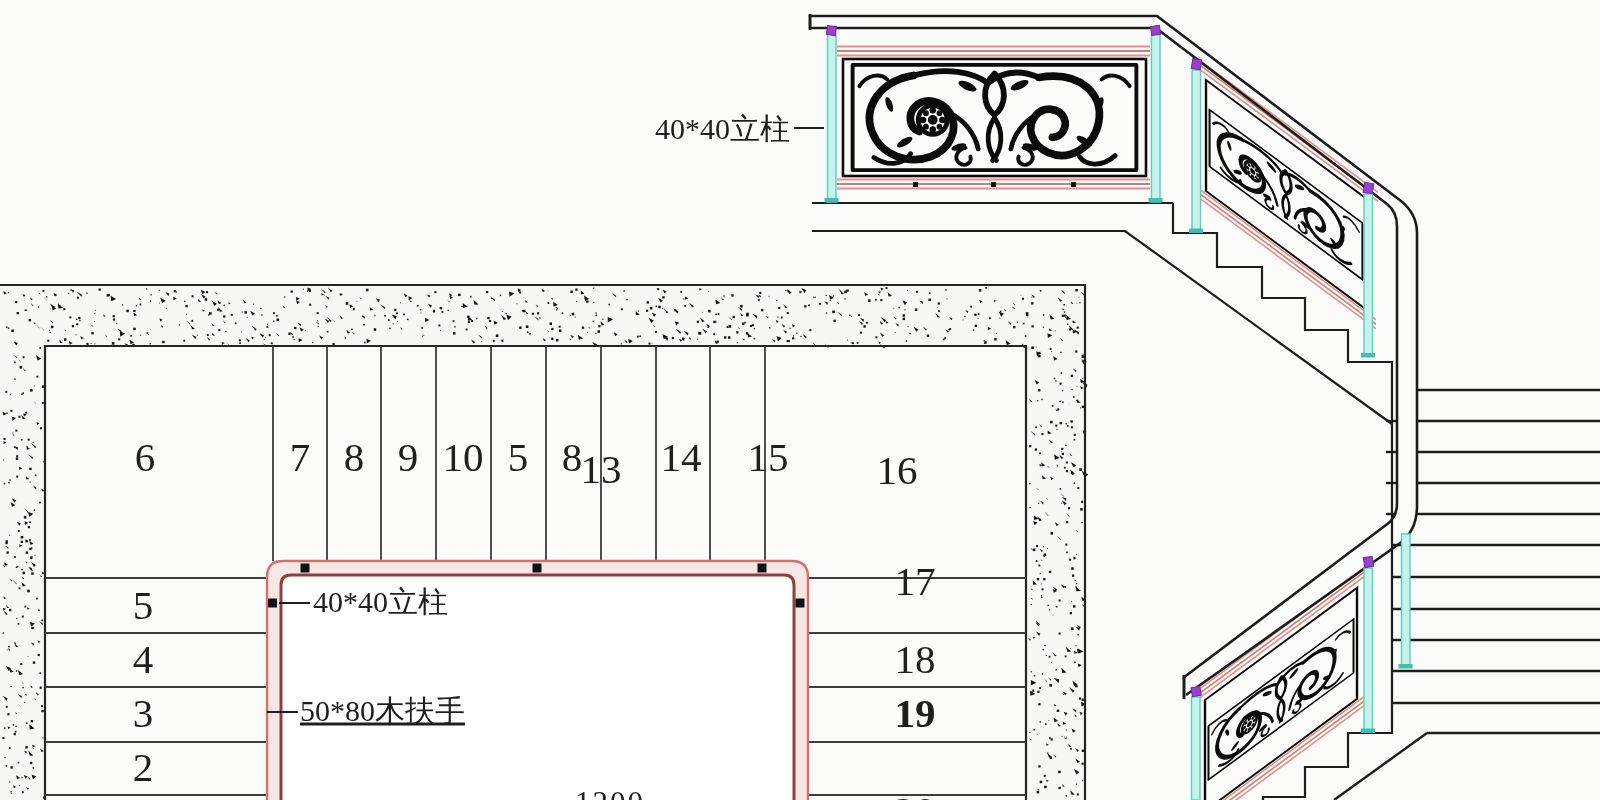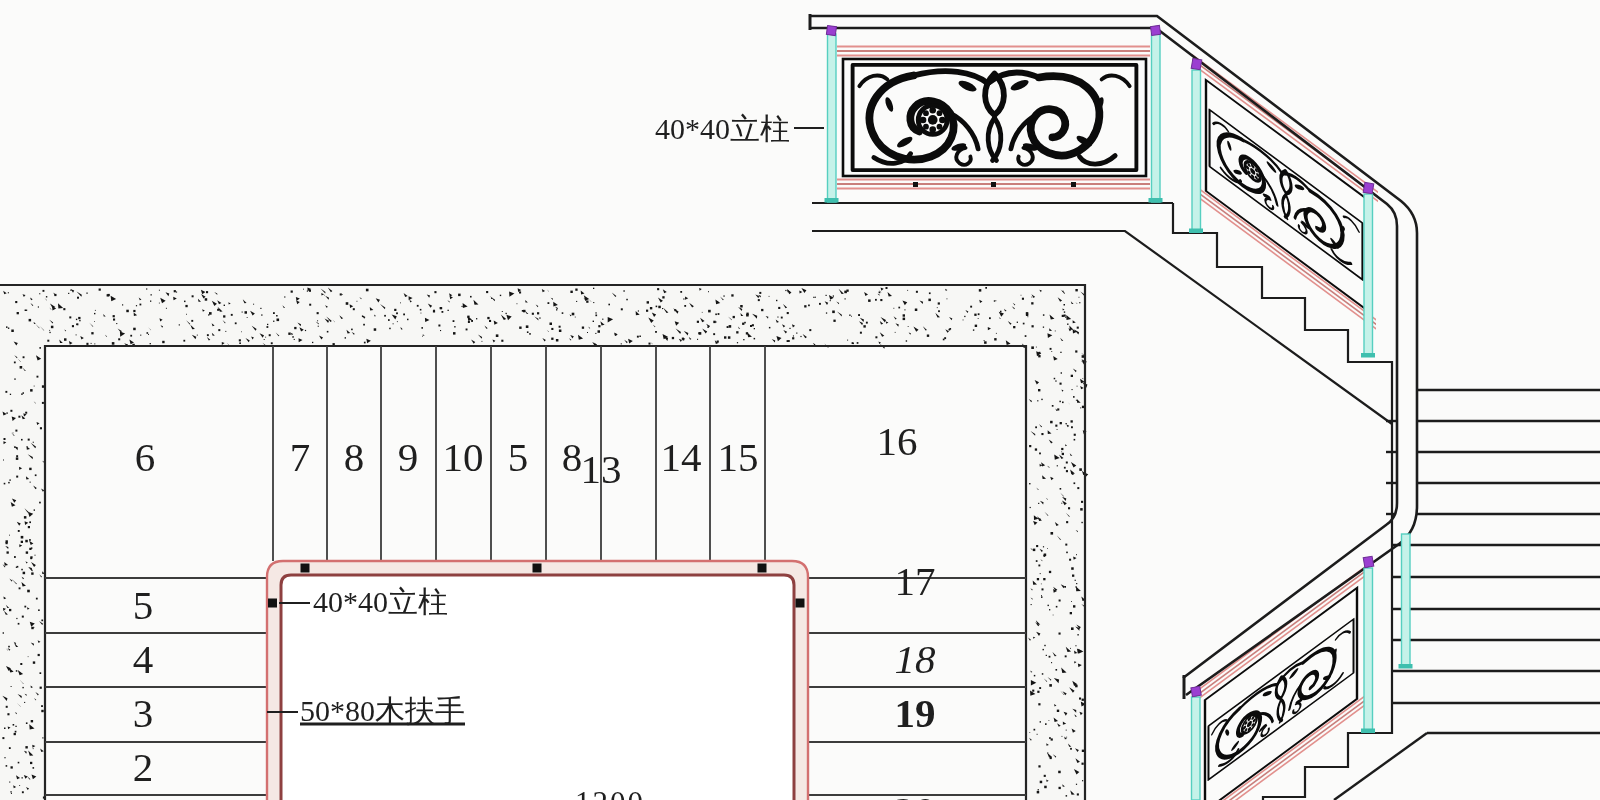--- a/index.html
+++ b/index.html
@@ -1346,25 +1346,25 @@
 <div id="numbers">
       <span class="txt tread-num" style="left: 145px; top: 457px;">6</span>
       <span class="txt tread-num" style="left: 300px; top: 457px;">7</span>
       <span class="txt tread-num" style="left: 354px; top: 457px;">8</span>
       <span class="txt tread-num" style="left: 408px; top: 457px;">9</span>
       <span class="txt tread-num" style="left: 463px; top: 457px;">10</span>
       <span class="txt tread-num" style="left: 518px; top: 457px;">5</span>
       <span class="txt tread-num" style="left: 572px; top: 457px;">8</span>
       <span class="txt tread-num" style="left: 601px; top: 457px; margin-top: 12px;">13</span>
       <span class="txt tread-num" style="left: 681px; top: 457px; text-align: center;">14</span>
-      <span class="txt tread-num" style="left: 738px; top: 457px;">15</span>
-      <span class="txt tread-num" style="left: 897px; top: 441px;">16</span>
+      <span class="txt tread-num" style="left: 768px; top: 457px;">15</span>
+      <span class="txt tread-num" style="left: 897px; top: 470px;">16</span>
       <span class="txt tread-num" style="left: 143px; top: 605px;">5</span>
       <span class="txt tread-num" style="left: 143px; top: 659px;">4</span>
       <span class="txt tread-num" style="left: 143px; top: 713px;">3</span>
       <span class="txt tread-num" style="left: 143px; top: 767px;">2</span>
       <span class="txt tread-num" style="left: 915px; top: 581px;">17</span>
-      <span class="txt tread-num" style="left: 915px; top: 659px; font-style: italic;">18</span>
+      <span class="txt tread-num" style="left: 915px; top: 659px;">18</span>
       <span class="txt tread-num" style="left: 915px; top: 713px; font-weight: bold;">19</span>
       <span class="txt tread-num" style="left: 915px; top: 767px; margin-top: 44px;">20</span>
     </div>
 
 </div>
 
 </body></html>

